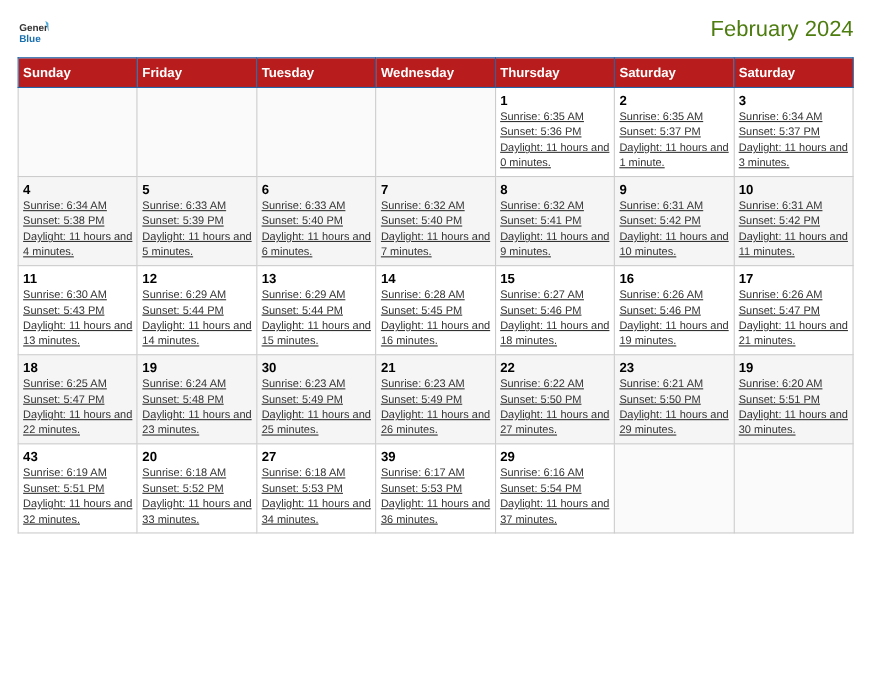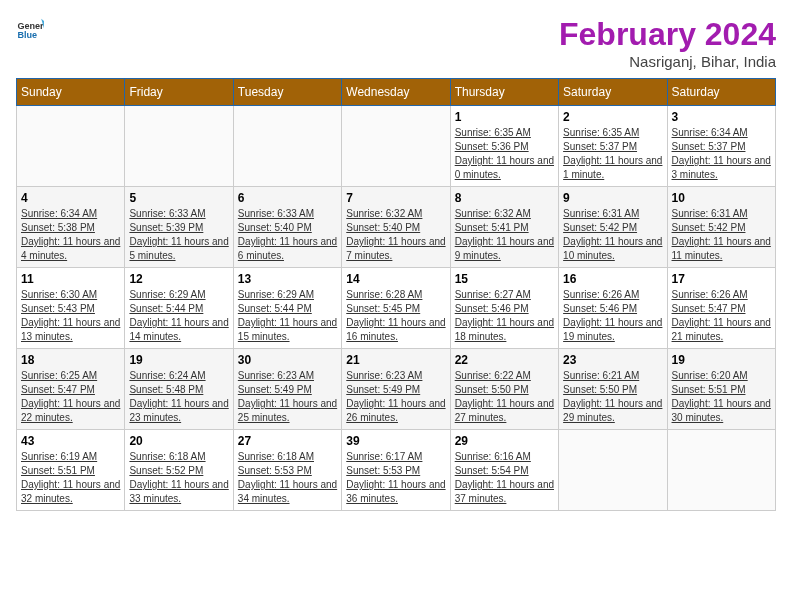--- a/index.html
+++ b/index.html
@@ -22,40 +22,40 @@
       gap: 4px;
     }
     .logo-icon {
       width: 28px;
       height: 28px;
     }
     .title-block {
       text-align: right;
     }
     .month-title {
-      font-size: 32px;
-      font-weight: bold;
-      color: #a21caf;
+      font-size: 20px;
+      font-weight: normal;
+      color: #4d7c0f;
     }
     .location {
       font-size: 15px;
       color: #444;
     }
     table {
       width: 100%;
       border-collapse: collapse;
       font-size: 11px;
     }
     thead tr th {
-      background-color: #a16207;
+      background-color: #b91c1c;
       color: #fff;
       padding: 6px 4px;
       text-align: left;
       font-size: 12px;
-      font-weight: normal;
+      font-weight: bold;
       border: 1px solid #2265a8;
     }
     tbody tr td {
       border: 1px solid #ccc;
       vertical-align: top;
       padding: 4px;
       width: calc(100% / 7);
       min-height: 80px;
       background: #fff;
     }
@@ -84,21 +84,20 @@
   <div class="logo">
     <svg class="logo-icon" viewBox="0 0 40 40" xmlns="http://www.w3.org/2000/svg">
       <text x="2" y="18" font-size="13" font-weight="bold" fill="#333" font-family="Arial">General</text>
       <text x="2" y="32" font-size="13" font-weight="bold" fill="#1a6faf" font-family="Arial">Blue</text>
       <polygon points="32,8 40,14 36,22 40,14" fill="#1a6faf"></polygon>
       <polygon points="36,4 44,10 40,18" fill="#4aabdb"></polygon>
     </svg>
   </div>
   <div class="title-block">
     <div class="month-title">February 2024</div>
-    <div class="location">Nasriganj, Bihar, India</div>
   </div>
 </div>
 
 <table>
   <thead>
     <tr id="header-row">
         <th>Sunday</th>
         <th>Friday</th>
         <th>Tuesday</th>
         <th>Wednesday</th>

